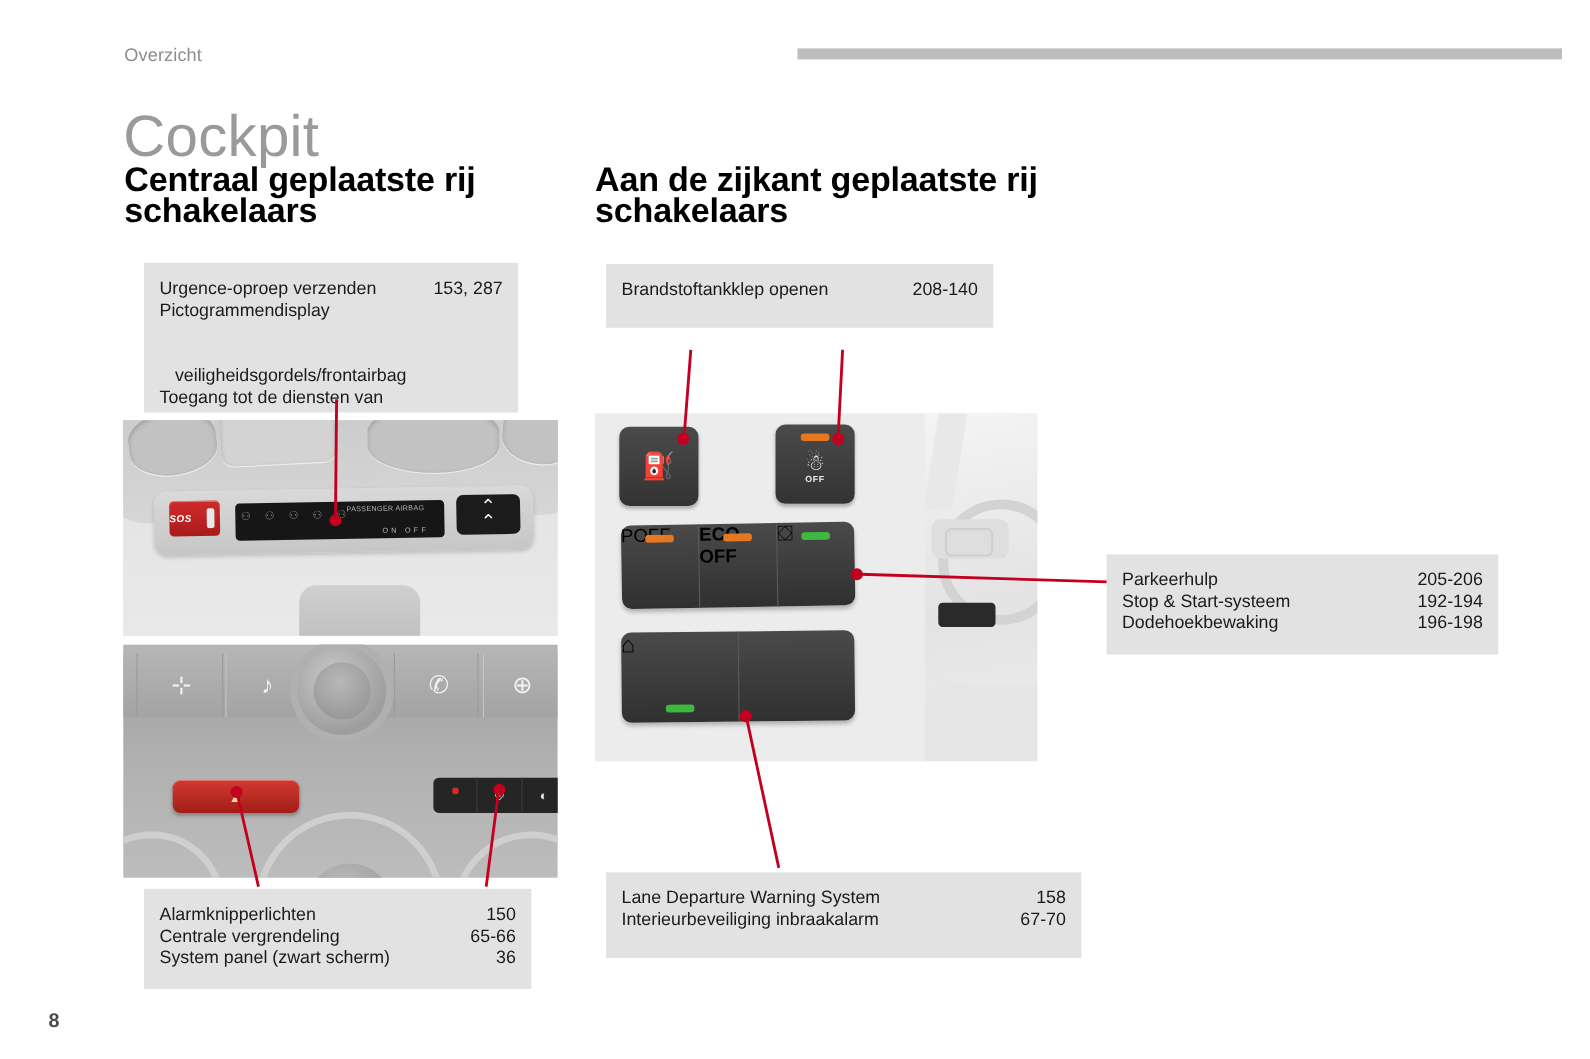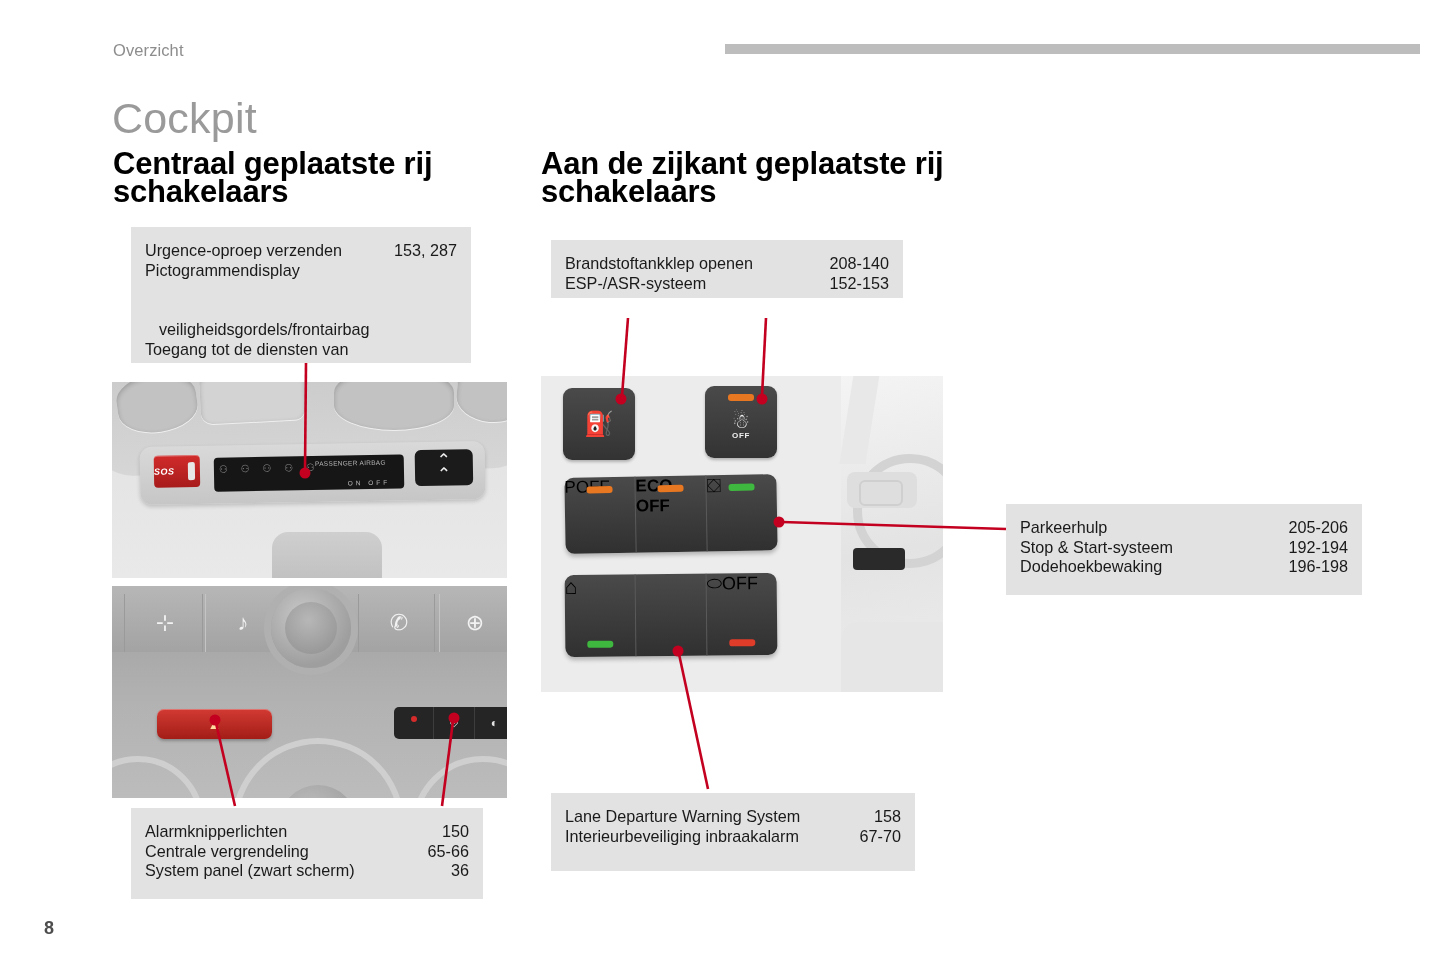--- a/index.html
+++ b/index.html
@@ -18,21 +18,21 @@
     font-size:16.5px;color:#8d8d8d;letter-spacing:.1px;
   }
   .head-rule{
     position:absolute;left:725px;top:44px;width:695px;height:10px;
     background:#bdbdbd;
   }
 
   
   .chapter-title{
     position:absolute;left:112px;top:94px;
-    font-size:43px;color:#9a9a9a;font-weight:400;letter-spacing:.2px;
+    font-size:53px;color:#9a9a9a;font-weight:400;letter-spacing:.2px;
   }
   .col-title{
     position:absolute;font-weight:bold;font-size:31px;color:#000;
     line-height:28px;letter-spacing:-.2px;
   }
   .col-title.left{left:113px;top:150px;width:400px;}
   .col-title.right{left:541px;top:150px;width:430px;}
 
   
   .box{
@@ -44,24 +44,24 @@
     display:flex;align-items:baseline;
     font-size:16.2px;color:#1a1a1a;line-height:19.6px;
     white-space:nowrap;
   }
   .row .lbl{flex:0 0 auto;}
   .row .spacer{flex:1 1 auto;min-width:8px;}
   .row .pg{flex:0 0 auto;text-align:right;}
   .row.indent .lbl{padding-left:14px;margin-top:40px;}
 
   
-  #box-central   {left:131px;  top:227px; width:340px; height:136px;}
+  #box-central   {left:131px;  top:239px; width:340px; height:136px;}
   #box-side      {left:551px;  top:240px; width:352px; height:58px;}
   #box-parking   {left:1006px; top:504px; width:356px; height:91px;}
-  #box-lane      {left:551px;  top:793px; width:364px; height:78px;}
+  #box-lane      {left:551px;  top:793px; width:432px; height:78px;}
   #box-hazard    {left:131px;  top:808px; width:352px; height:91px;}
 
   
   .photo{position:absolute;overflow:hidden;background:#e9e9e9;}
   #photo-overhead{left:112px;top:382px;width:395px;height:196px;}
   #photo-console {left:112px;top:586px;width:395px;height:212px;}
   #photo-switches{left:541px;top:376px;width:402px;height:316px;}
 
   
   .oh-bg{position:absolute;inset:0;background:
@@ -224,25 +224,20 @@
       </div>
   </div>
 
   <div class="box" id="box-side">
     <div class="rows">
         <div class="row">
           <span class="lbl">Brandstoftankklep openen</span>
           <span class="spacer"></span>
           <span class="pg">208-140</span>
         </div>
-        <div class="row">
-          <span class="lbl">ESP-/ASR-systeem</span>
-          <span class="spacer"></span>
-          <span class="pg">152-153</span>
-        </div>
       </div>
   </div>
 
   <div class="box" id="box-parking">
     <div class="rows">
         <div class="row">
           <span class="lbl">Parkeerhulp</span>
           <span class="spacer"></span>
           <span class="pg">205-206</span>
         </div>
@@ -387,26 +382,20 @@
         <span class="glyph" style="font-size:19px;top:58%">⛋</span>
       </div>
     </div>
 
     <div class="rocker" id="rocker-bot">
       <div>
         <span class="glyph" style="font-size:21px;top:42%">⌂</span>
         <span class="led green" style="bottom:9px"></span>
       </div>
       <div></div>
-      <div>
-        <span class="glyph" style="font-size:18px;top:42%">
-          ⬭<span class="off">OFF</span>
-        </span>
-        <span class="led red" style="bottom:9px"></span>
-      </div>
     </div>
   </div>
 
   <svg class="links">
 
     <line class="lk" x1="306" y1="363" x2="305" y2="470"></line>
     <circle class="dot" cx="305" cy="473" r="5.5"></circle>
 
     <line class="lk" x1="628" y1="318" x2="622" y2="396"></line>
     <circle class="dot" cx="621" cy="399" r="5.5"></circle>

